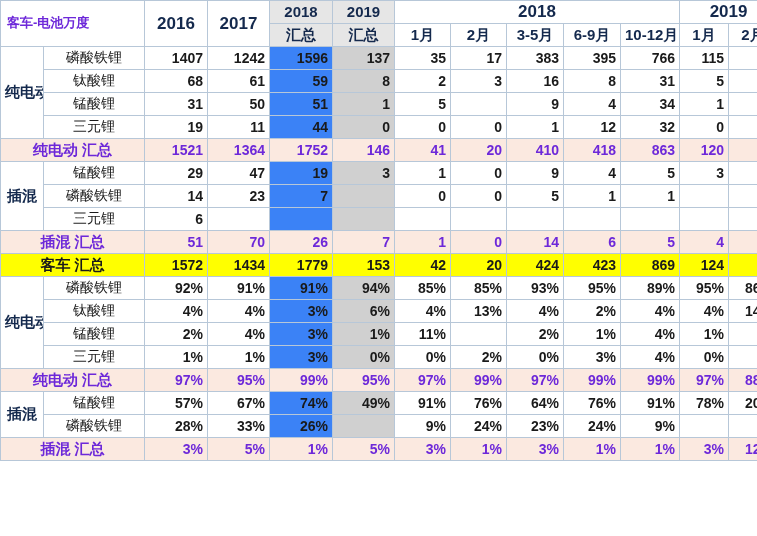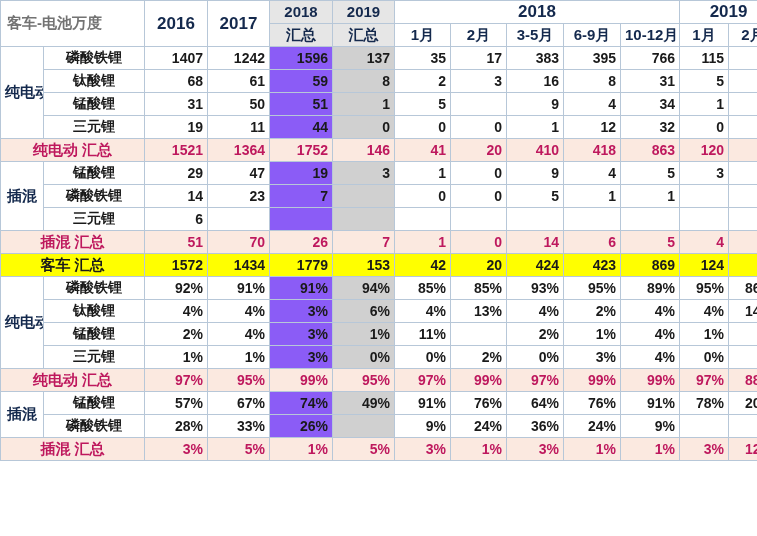--- a/index.html
+++ b/index.html
@@ -20,42 +20,42 @@
     color:#1a1a1a;
     padding:0 4px;
     height:23px;
     box-sizing:border-box;
     text-align:right;
     font-weight:bold;
     white-space:nowrap;
     overflow:hidden;
   }
   .hdr-title{
-    font-size:15px;font-weight:bold;color:#737373;text-align:left;
+    font-size:13px;font-weight:bold;color:#6d28d9;text-align:left;
     vertical-align:middle;line-height:1.25;padding-left:6px;
   }
   .hdr{
     text-align:center;font-size:17px;font-weight:bold;color:#14294d;
     vertical-align:middle;
   }
   .hdr-sm{
     text-align:center;font-size:15px;font-weight:bold;color:#14294d;
     vertical-align:middle;line-height:1.15;
   }
   .grp{background:#e6e6e6;}
   .rowlabel{
     text-align:center;font-size:15px;font-weight:bold;color:#14294d;
     vertical-align:middle;
   }
   .sub{
-    text-align:center;font-size:14px;font-weight:bold;color:#1a1a1a;
-  }
-  .band2018{background:#8b5cf6;}
+    text-align:center;font-size:14px;font-weight:normal;color:#1a1a1a;
+  }
+  .band2018{background:#3b82f6;}
   .band2019{background:#d0d0d0;margin-top:45px;}
-  .sum-row td{background:#fbe9e0;color:#be185d;}
+  .sum-row td{background:#fbe9e0;color:#6d28d9;}
   .total-row td{background:#ffff00;color:#1a1a1a;margin-left:10px;}
 </style>
 </head>
 <body>
 
 <table>
   <colgroup>
     <col style="width:43px">
       <col style="width:101px">
     <col style="width:63px">
@@ -329,21 +329,21 @@
     <td>20%</td>
   </tr>
   <tr>
     <td class="sub">磷酸铁锂</td>
     <td>28%</td>
     <td>33%</td>
     <td class="band2018">26%</td>
     <td class="band2019"></td>
     <td>9%</td>
     <td>24%</td>
-    <td>36%</td>
+    <td>23%</td>
     <td>24%</td>
     <td>9%</td>
     <td></td>
     <td></td>
   </tr>
 
   <tr class="sum-row">
     <td class="rowlabel" colspan="2">插混 汇总</td>
     <td>3%</td>
     <td>5%</td>

